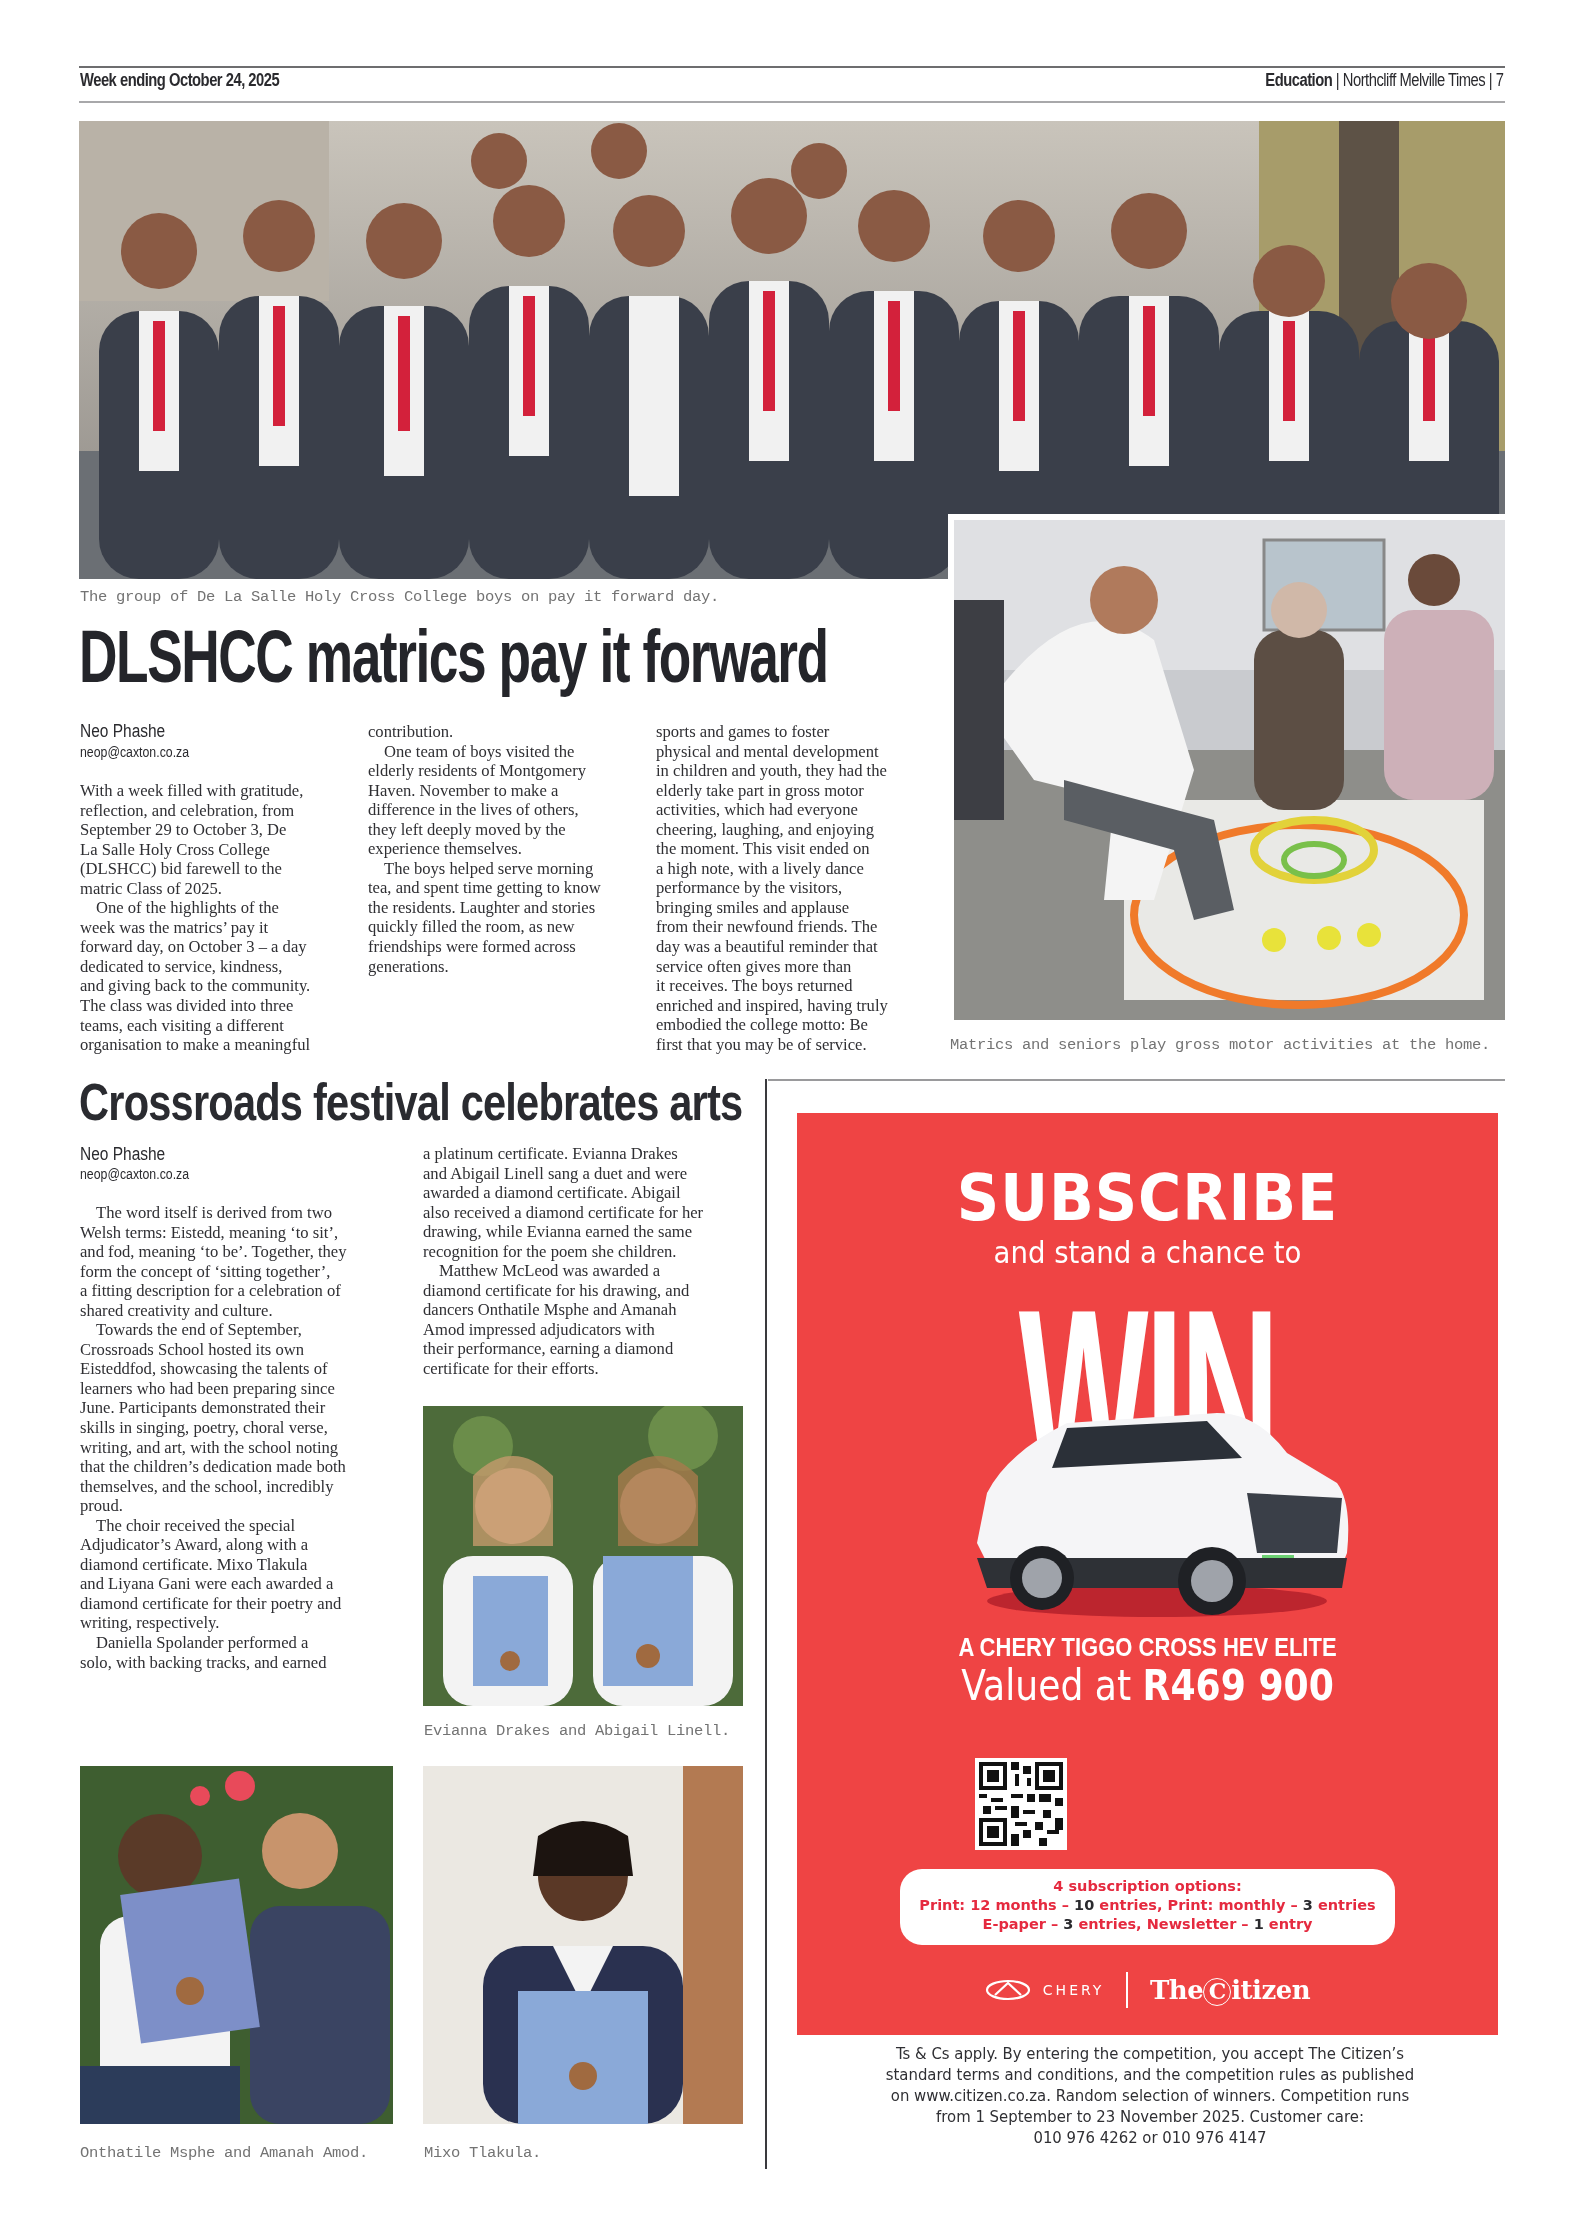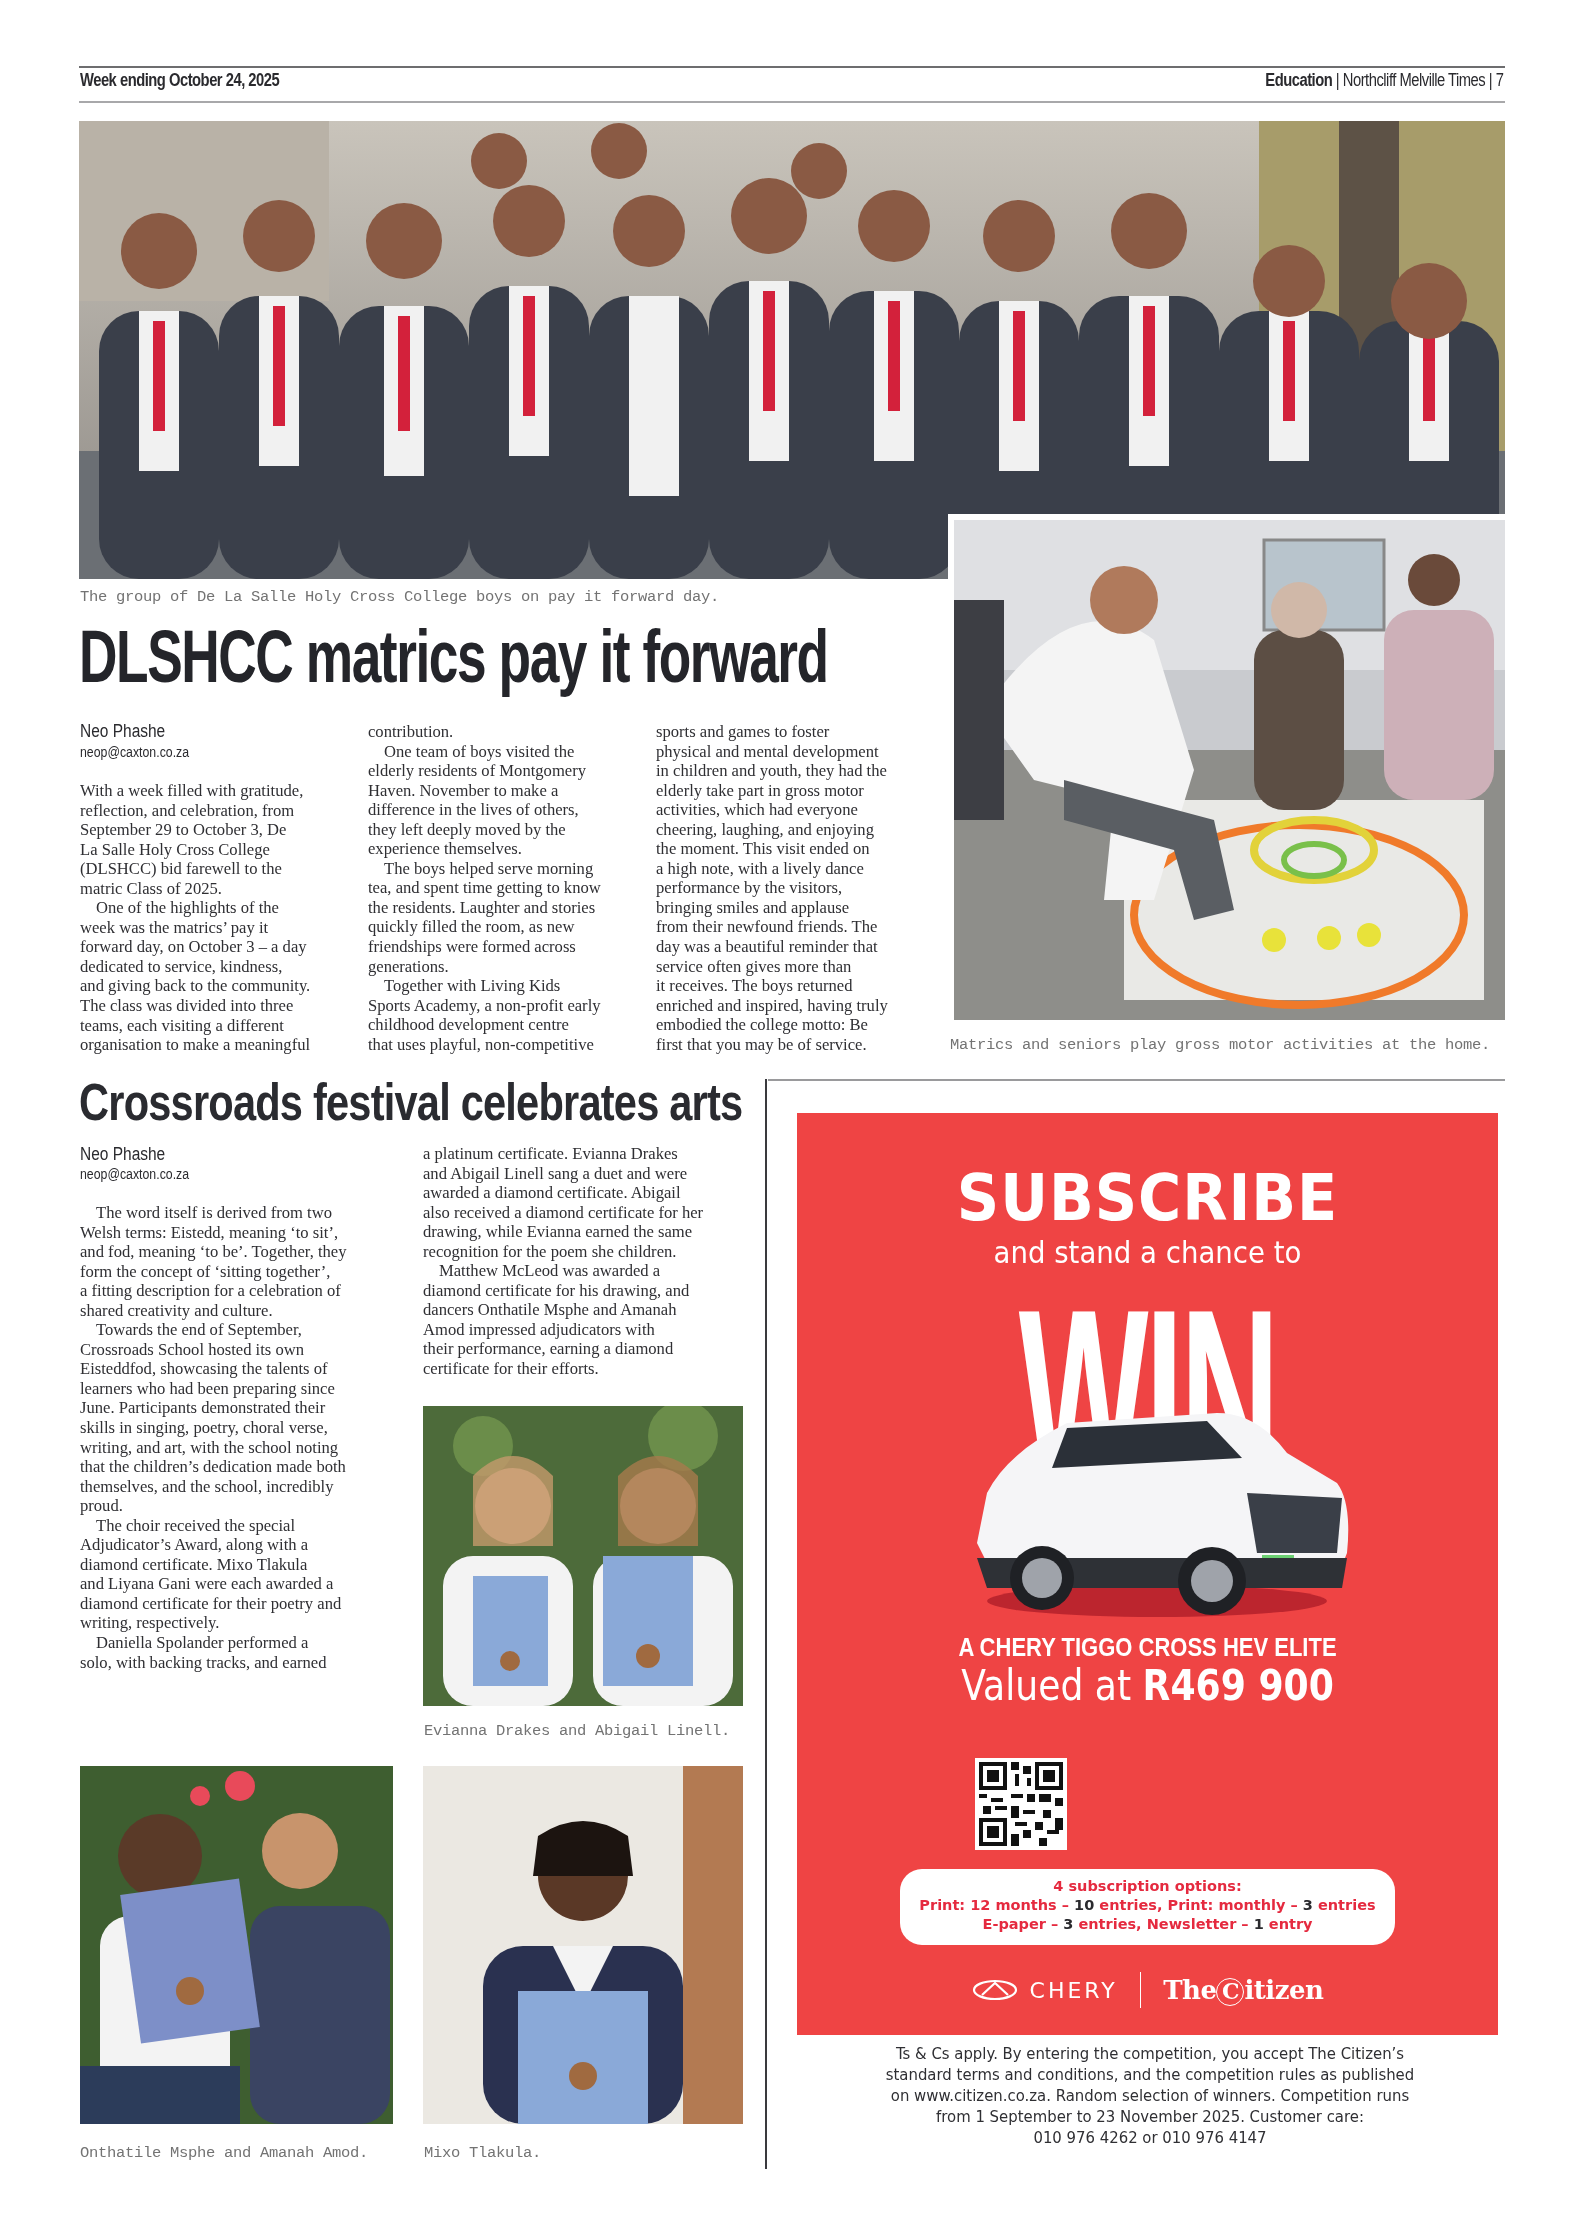--- a/index.html
+++ b/index.html
@@ -50,21 +50,21 @@
     .ad-valued b { font-weight: bold; }
     .ad-qr { position: absolute; left: 178px; top: 645px; width: 92px; height: 92px; background: #fff; padding: 4px; }
     .ad-scan { position: absolute; left: 293px; top: 648px; color: #fff; font-family: "DejaVu Sans", sans-serif; }
     .ad-scan .l1 { font-size: 22px; font-weight: bold; }
     .ad-scan .l1 span { font-size: 16px; font-weight: normal; }
     .ad-scan .l2 { font-size: 23px; font-weight: bold; margin-top: 3px; }
     .ad-scan .l3 { font-size: 15px; margin-top: 0; }
     .ad-options { position: absolute; left: 103px; top: 756px; width: 495px; height: 76px; background: #fff; border-radius: 22px; text-align: center; font-family: "DejaVu Sans", sans-serif; font-weight: bold; font-size: 14.5px; color: #e52a3f; line-height: 19px; padding-top: 8px; }
     .ad-options .num { color: #2a2a2e; }
     .ad-logos { position: absolute; left: 0; width: 100%; top: 857px; height: 40px; display: flex; justify-content: center; align-items: center; gap: 22px; color: #fff; }
-    .ad-chery { display: flex; align-items: center; gap: 12px; font-family: "DejaVu Sans", sans-serif; font-size: 22px; letter-spacing: 3px; }
+    .ad-chery { display: flex; align-items: center; gap: 12px; font-family: "DejaVu Sans", sans-serif; font-size: 14px; letter-spacing: 3px; }
     .ad-sep { width: 1.5px; height: 36px; background: #fff; }
     .ad-citizen { font-family: "DejaVu Serif", serif; font-weight: bold; font-size: 26px; letter-spacing: -0.5px; }
     .ad-citizen .c { display: inline-block; border: 1.5px solid #fff; border-radius: 50%; width: 28px; height: 28px; line-height: 25px; text-align: center; font-size: 22px; }
 
     .ad-terms { left: 800px; top: 2043px; width: 700px; text-align: center; font-family: "DejaVu Sans", sans-serif; font-size: 16.2px; line-height: 21px; color: #2f2f33; transform: scaleX(0.92); transform-origin: center top; }
   </style>
 </head>
 <body>
 
 <div class="abs rule-top"></div>
@@ -212,26 +212,20 @@
       <span class="ln">experience themselves.</span>
     </p>
     <p>
       <span class="ln" style="padding-left: 16px;">The boys helped serve morning</span>
       <span class="ln">tea, and spent time getting to know</span>
       <span class="ln">the residents. Laughter and stories</span>
       <span class="ln">quickly filled the room, as new</span>
       <span class="ln">friendships were formed across</span>
       <span class="ln">generations.</span>
     </p>
-    <p>
-      <span class="ln" style="padding-left: 16px;">Together with Living Kids</span>
-      <span class="ln">Sports Academy, a non-profit early</span>
-      <span class="ln">childhood development centre</span>
-      <span class="ln">that uses playful, non-competitive</span>
-    </p>
   </div>
 <div class="abs col" id="s1c2" style="left:656px;top:722px;width:270px;">
     <p>
       <span class="ln">sports and games to foster</span>
       <span class="ln">physical and mental development</span>
       <span class="ln">in children and youth, they had the</span>
       <span class="ln">elderly take part in gross motor</span>
       <span class="ln">activities, which had everyone</span>
       <span class="ln">cheering, laughing, and enjoying</span>
       <span class="ln">the moment. This visit ended on</span>

